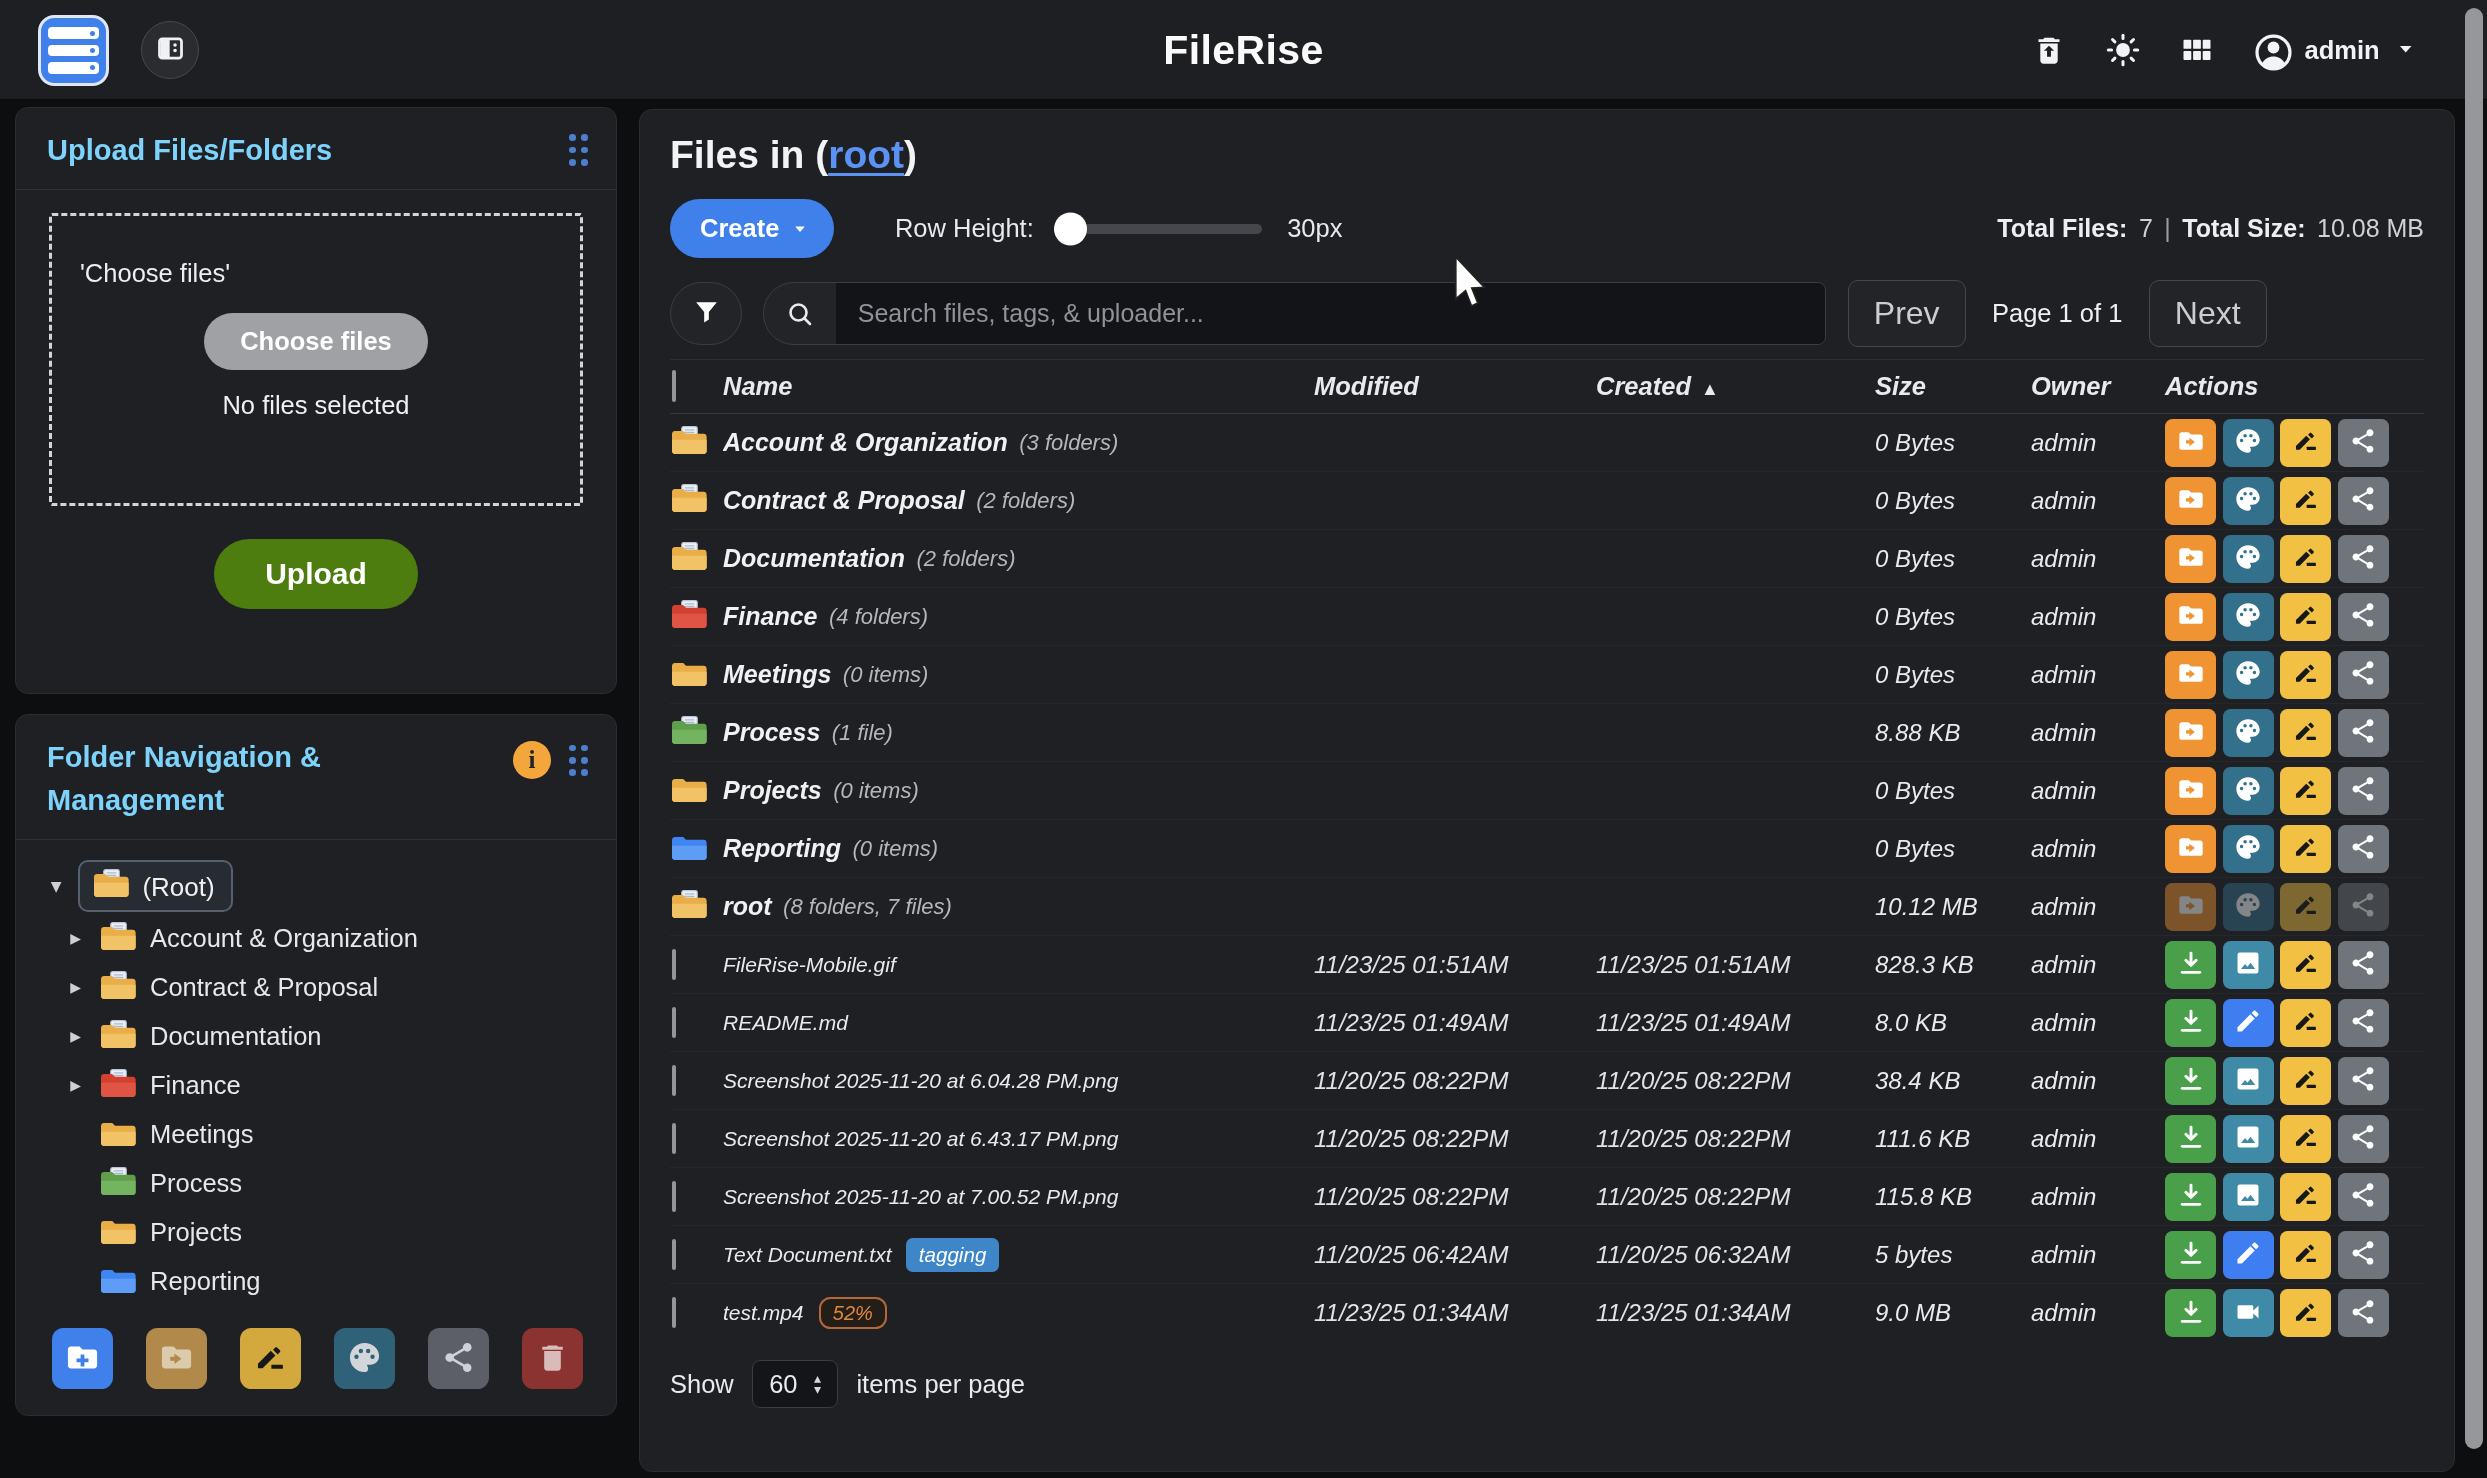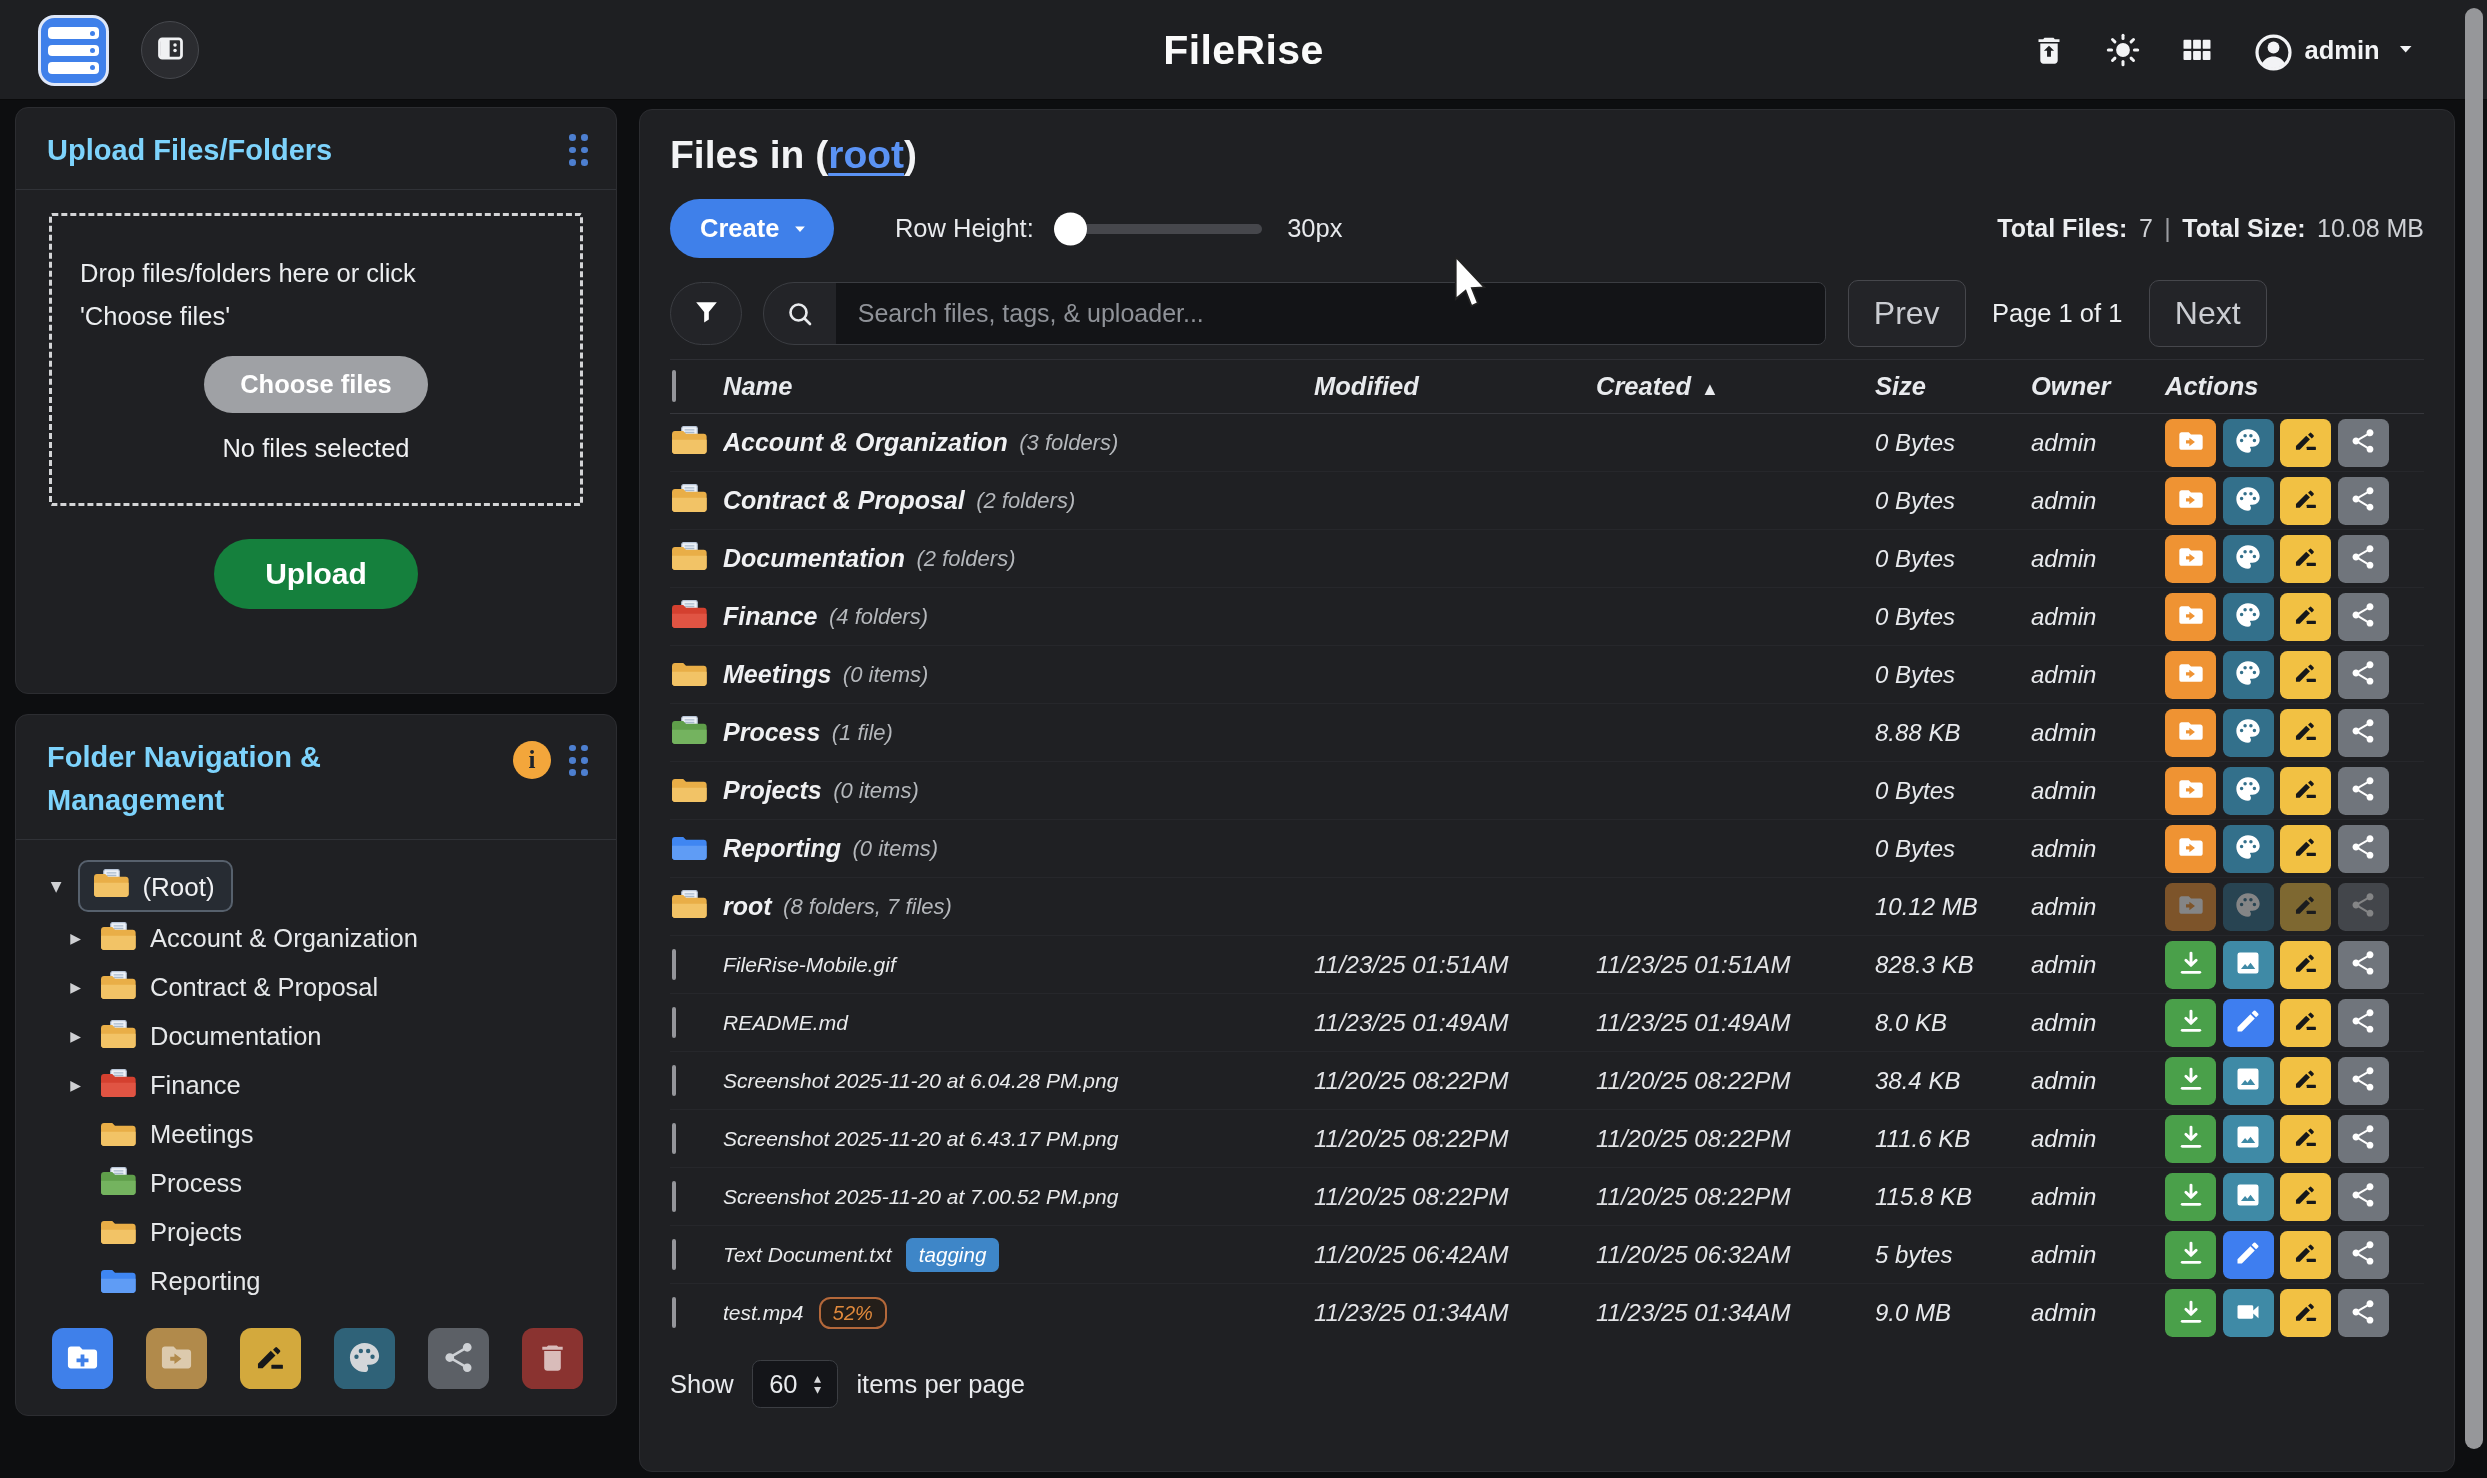--- a/index.html
+++ b/index.html
@@ -34,21 +34,21 @@
   .head-icons { display:flex; align-items:center; gap:18px; padding-top:5px; }
   .grip { display:grid; grid-template-columns:repeat(2,6.6px); grid-auto-rows:6.6px; gap:5.8px; }
   .grip i { background:#4d7fd0; border-radius:50%; }
   .info-badge { width:38px; height:38px; border-radius:50%; background:#f3a63b; color:#20242b; font-size:25px; font-weight:bold; display:grid; place-items:center; font-family:"Liberation Serif", serif; }
   
   #upload-panel { left:15px; top:107px; width:602px; height:587px; }
   .dropzone { margin:23px 33px 0 33px; height:293px; border:3.3px dashed #d3d4d6; border-radius:3.3px; padding:36px 28px 0 28px; }
   .drop-text { font-size:25.5px; line-height:43px; color:#eceef0; }
   .choose-btn { display:block; margin:18px auto 0 auto; background:#9fa1a5; color:#fff; font-size:25.5px; font-weight:bold; border:none; border-radius:33px; padding:14px 36px; font-family:inherit; }
   .no-files { text-align:center; margin-top:21.4px; font-size:25.5px; color:#f0f1f3; }
-  .upload-btn { display:block; margin:33px auto 0 auto; background:#15803d; color:#fff; font-size:30px; font-weight:bold; border:none; border-radius:39px; padding:18px 51px; font-family:inherit; }
+  .upload-btn { display:block; margin:33px auto 0 auto; background:#4d7c0f; color:#fff; font-size:30px; font-weight:bold; border:none; border-radius:39px; padding:18px 51px; font-family:inherit; }
   
   #folder-panel { left:15px; top:714px; width:602px; height:702px; }
   .tree { padding:18px 16.4px 0 18px; }
   .tree-root-row { display:flex; align-items:center; gap:11.5px; padding-left:11.5px; height:56px; }
   .twist { width:21.4px; font-size:21.4px; color:#cfd0d3; text-align:center; }
   .root-chip { display:inline-flex; align-items:flex-end; gap:11.5px; border:2.5px solid #57616d; background:#272c33; border-radius:10px; padding:6.6px 16.4px 6.6px 11.5px; font-size:26px; color:#f0f1f3; }
   .tree-item { display:flex; align-items:center; gap:12.3px; height:49px; padding-left:31px; font-size:25.5px; color:#e6e8ea; }
   .fnav-toolbar { position:absolute; left:36px; bottom:26px; display:flex; gap:33px; }
   .fbtn { width:61px; height:61px; border-radius:11.5px; border:none; display:grid; place-items:center; }
   .fbtn svg { width:35px; height:35px; }
@@ -183,21 +183,20 @@
           <i></i>
           <i></i>
           <i></i>
           <i></i>
           <i></i>
           <i></i>
         </span>
     </div>
   </div>
   <div class="dropzone">
-    <div class="drop-text">Drop files/folders here or click</div>
     <div class="drop-text">'Choose files'</div>
     <button class="choose-btn">Choose files</button>
     <div class="no-files">No files selected</div>
   </div>
   <button class="upload-btn">Upload</button>
 </div>
 
 <div class="panel" id="folder-panel">
   <div class="panel-head">
     <div class="panel-title">

